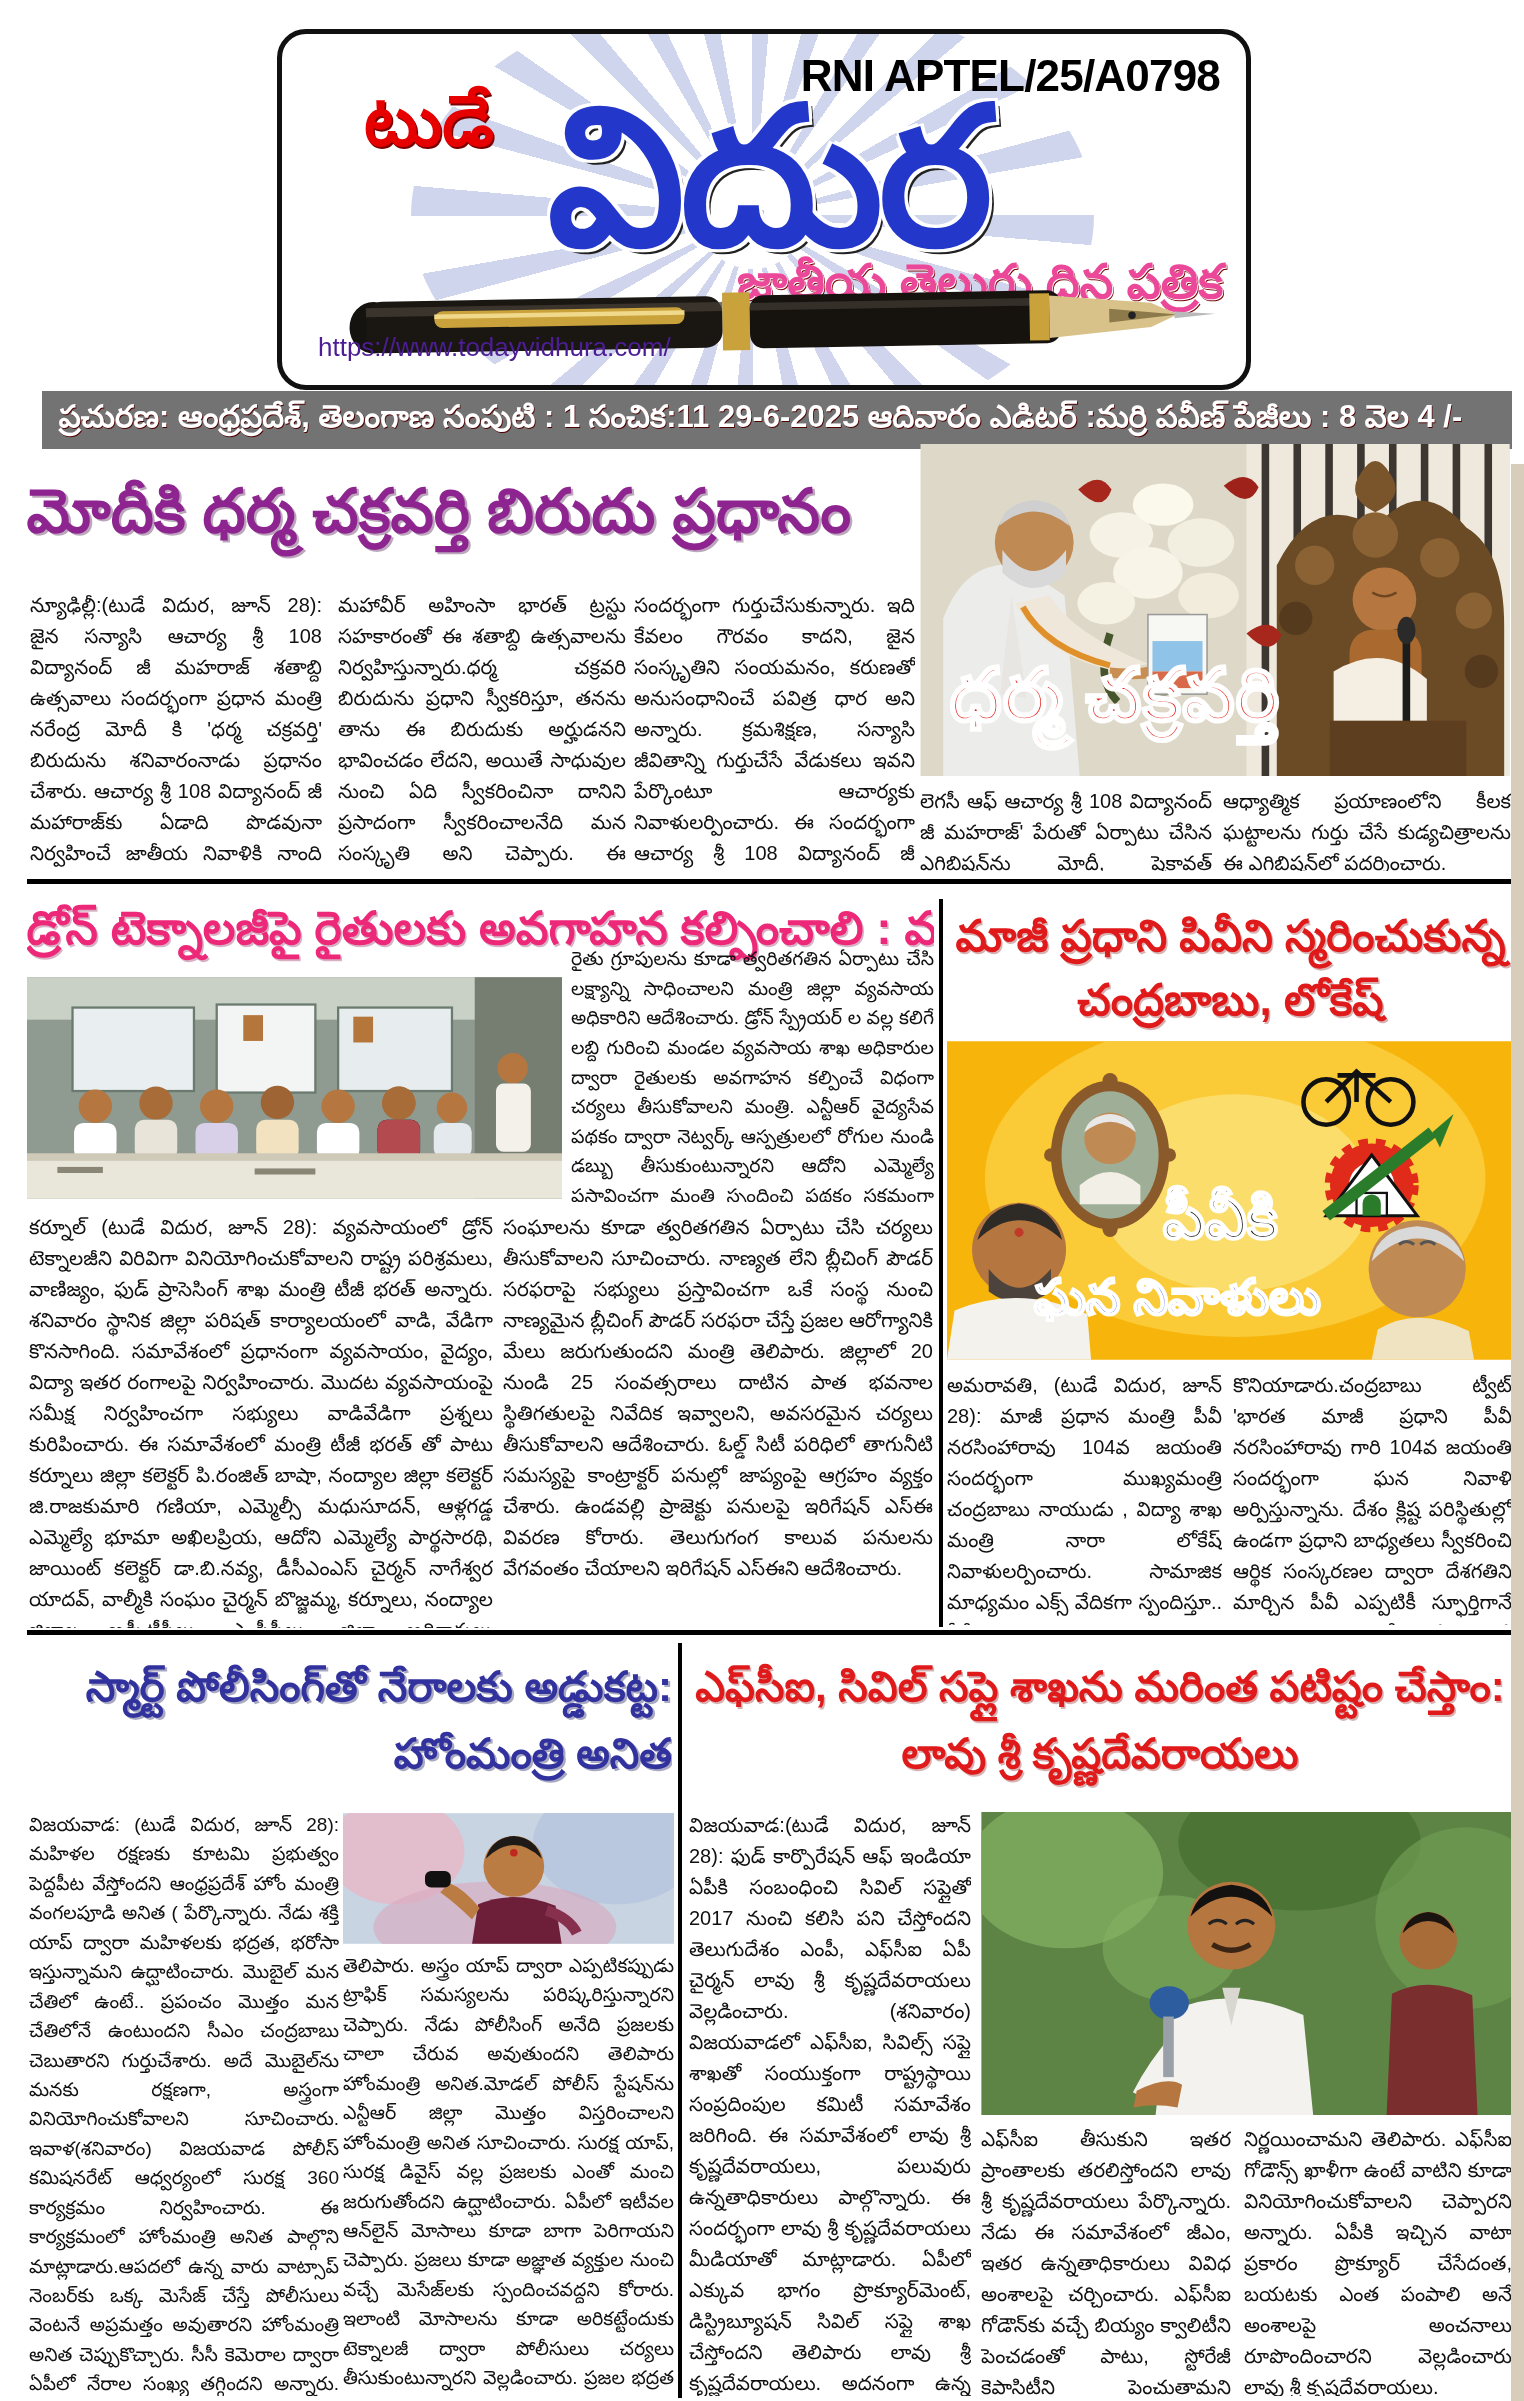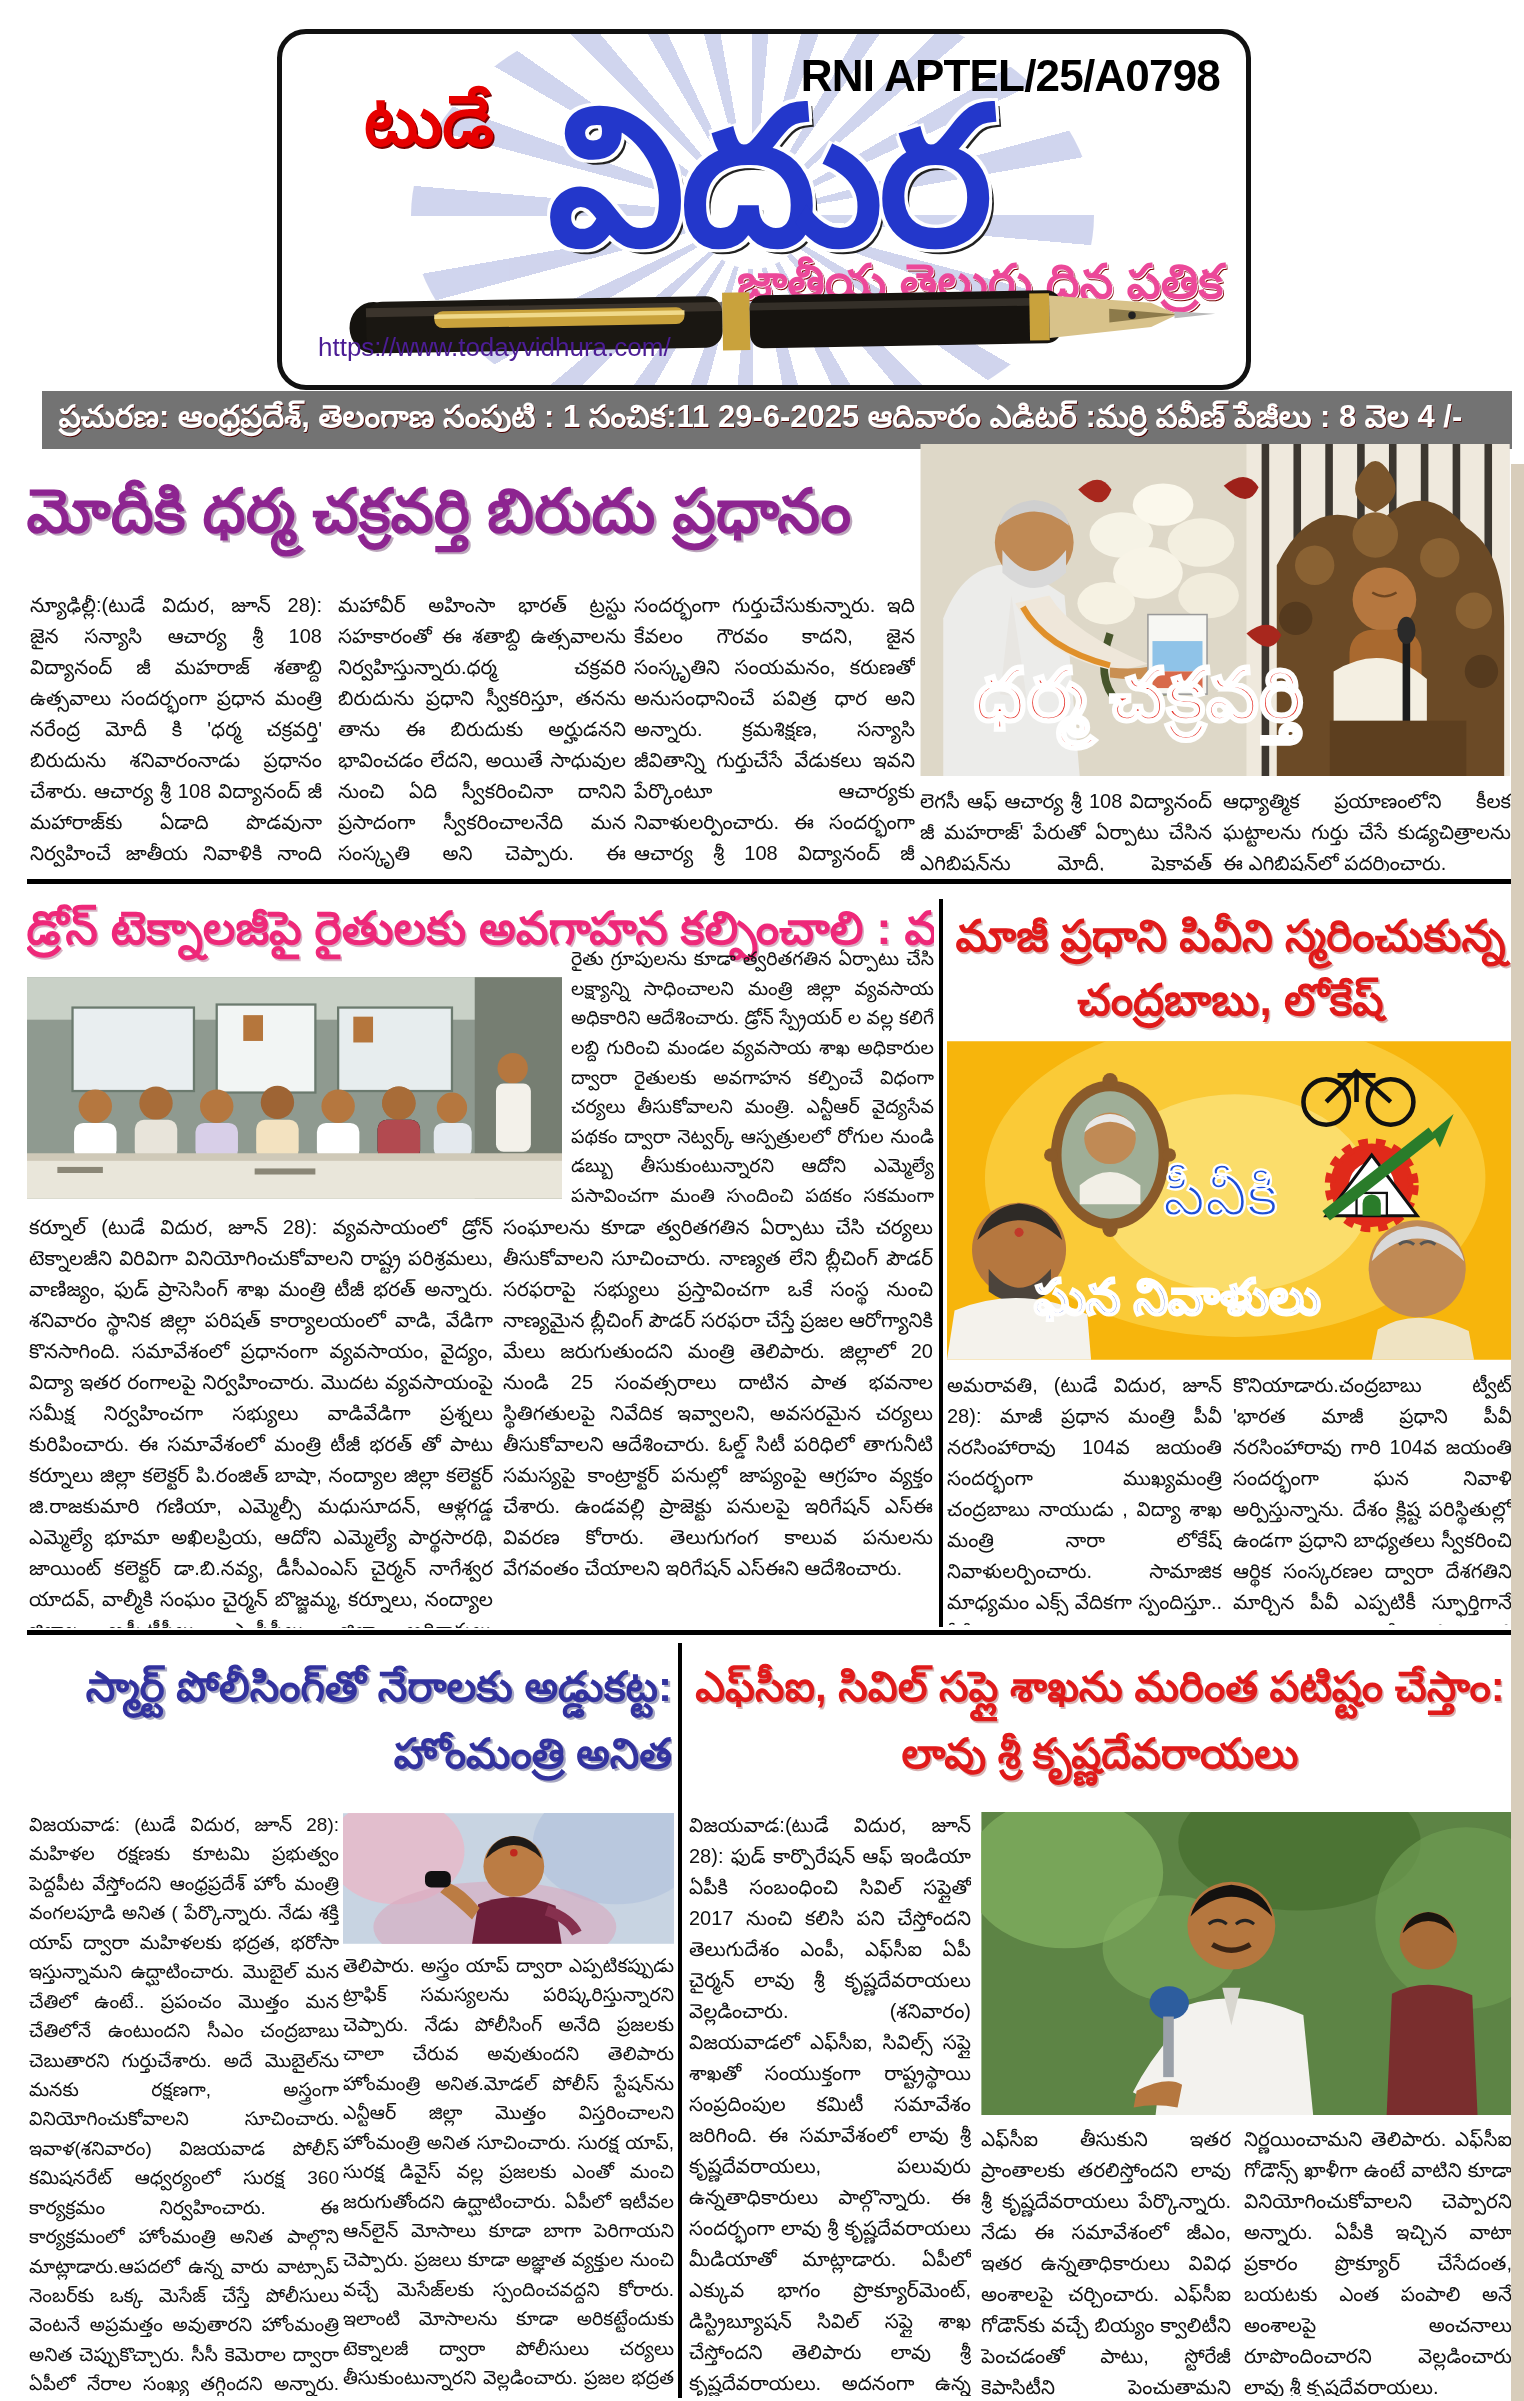--- a/index.html
+++ b/index.html
@@ -41,22 +41,22 @@
   #drone-headline{left:26.6px;top:901px;width:907px;height:70px;font-size:46px;color:#ee2879;
                   text-shadow:1.5px 1.5px 0 rgba(120,0,60,.3);white-space:nowrap;}
   #pv-headline{left:948px;top:904px;width:565px;height:129px;font-size:44px;color:#e01a1a;
                text-align:center;line-height:1.45;text-shadow:1.5px 1.5px 0 rgba(120,0,0,.3);}
   #police-headline{left:29px;top:1653px;width:643px;height:149px;font-size:42px;color:#32329e;
                    text-align:right;line-height:1.6;text-shadow:2.3px 2.3px 0 rgba(10,10,80,.35);}
   #fci-headline{left:687px;top:1653px;width:826px;height:149px;font-size:42px;color:#e01a1a;
                 text-align:center;line-height:1.6;text-shadow:1.5px 1.5px 0 rgba(120,0,0,.3);}
   
   #dharma-overlay{left:30px;bottom:21px;font-size:73px;font-weight:800;color:#e32017;
-                  -webkit-text-stroke:3px #fff;letter-spacing:1.5px;white-space:nowrap;margin-left:24px;}
-  #pv-red-text{left:216px;top:120px;font-size:59px;font-weight:400;color:#1d4ed8;
+                  -webkit-text-stroke:3px #fff;letter-spacing:1.5px;white-space:nowrap;}
+  #pv-red-text{left:216px;top:143px;font-size:59px;font-weight:700;color:#000000;
                -webkit-text-stroke:2.3px #fff;}
   #pv-blue-text{left:87px;top:228px;font-size:49px;font-weight:800;color:#2244cc;
                 -webkit-text-stroke:2.3px #fff;white-space:nowrap;}
   #edge-strip{left:1511px;top:464px;width:13px;height:1937px;background:#d8cdbb;}
 </style>
 </head>
 <body>
 
 <div id="page">
 

